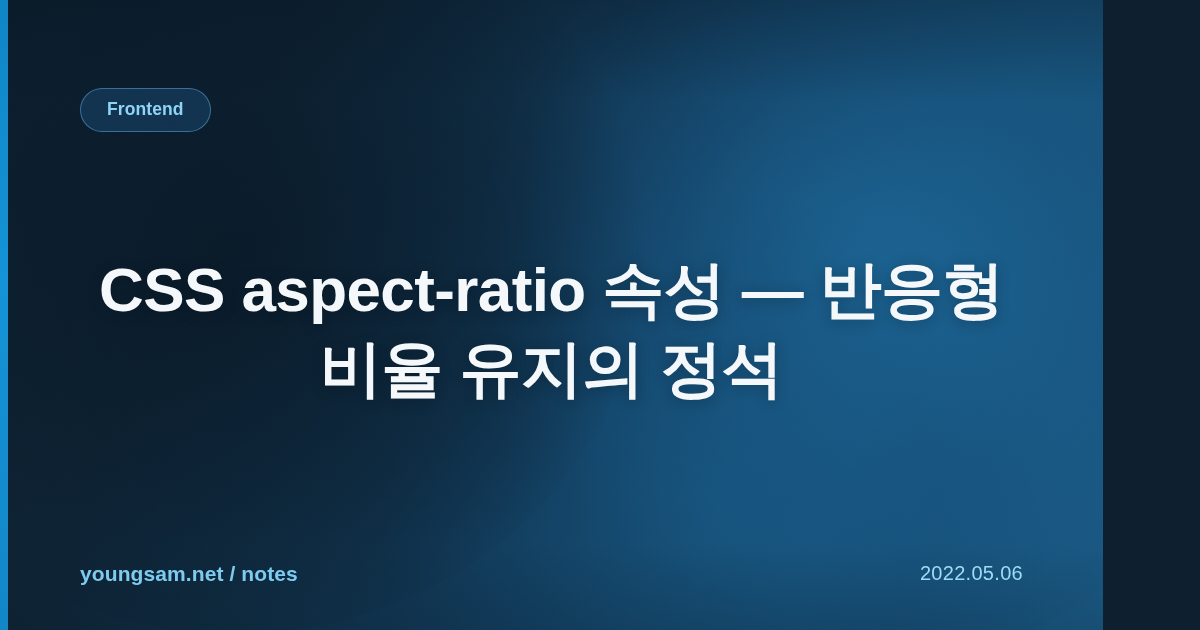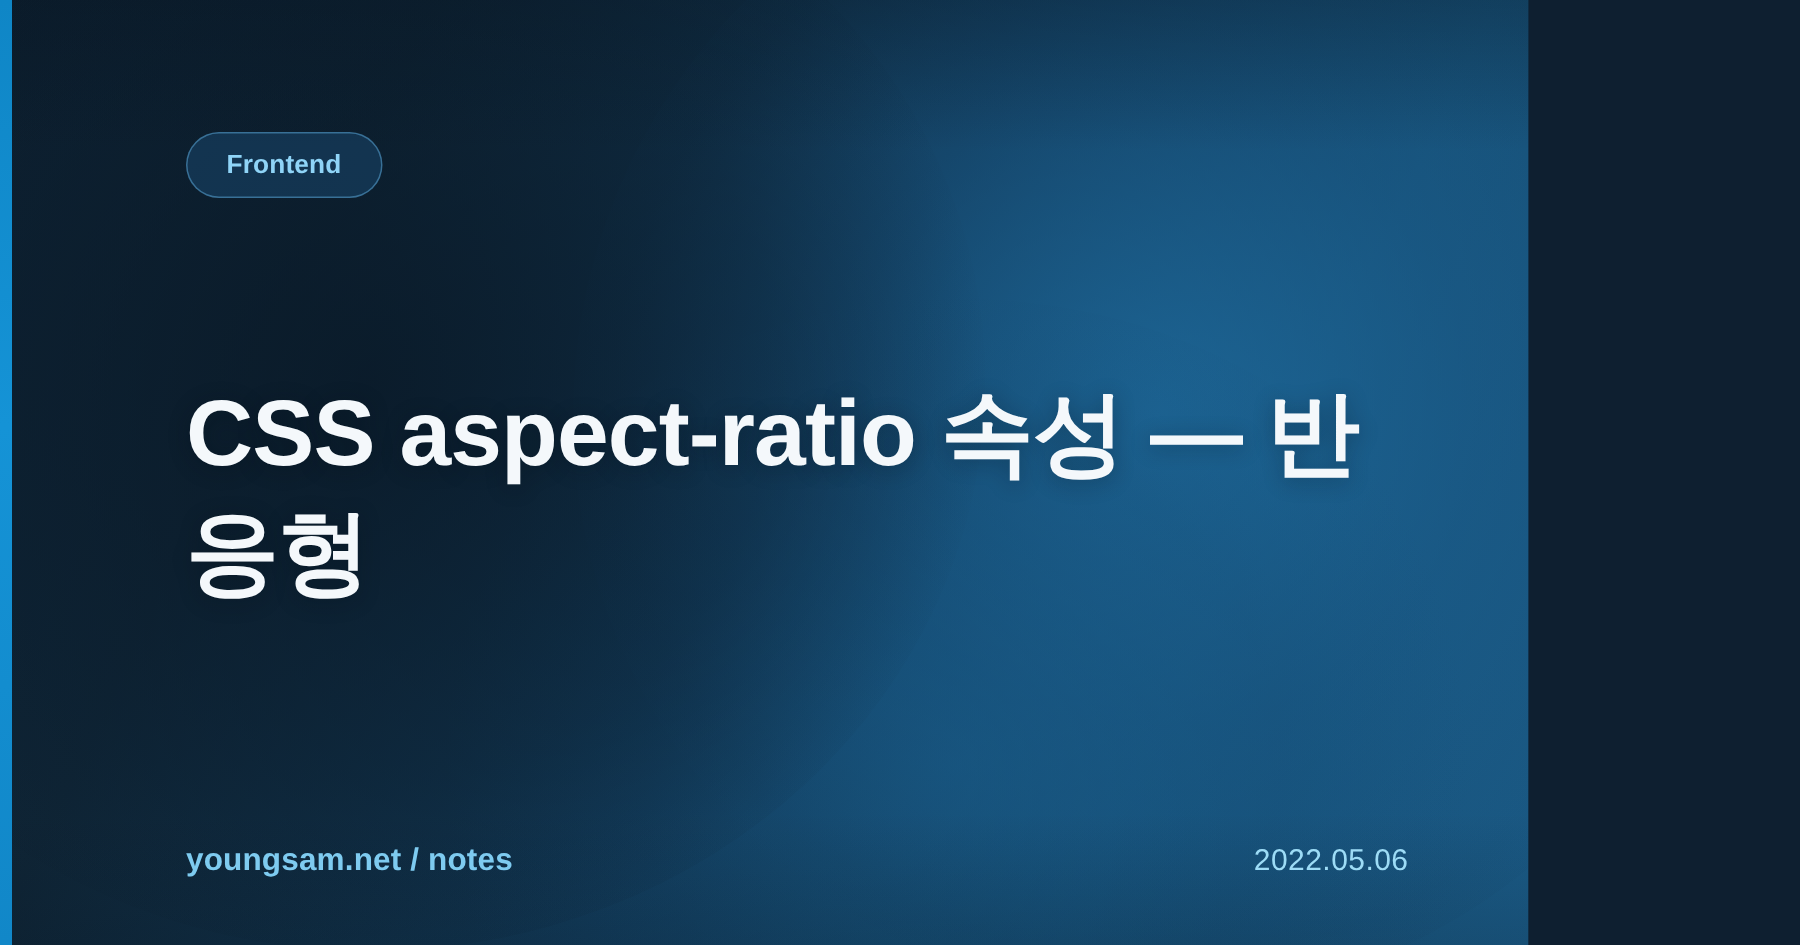--- a/index.html
+++ b/index.html
@@ -9,28 +9,27 @@
     background: #0e1f30;
   }
 
   body {
     font-family: "Liberation Sans", "DejaVu Sans", sans-serif;
     -webkit-font-smoothing: antialiased;
   }
 
   .og-card {
     position: relative;
-    width: 1019px;
+    width: 1103px;
     height: 630px;
     overflow: hidden;
     box-sizing: border-box;
     background: #0f2234;
     display: flex;
     flex-direction: column;
-    padding-left: 44px;
   }
 
   
   .bg-base {
     position: absolute;
     inset: 0;
     background:
       linear-gradient(115deg,
         #0d1f2f 0%,
         #0f2536 22%,
@@ -139,37 +138,38 @@
     line-height: 1;
     box-sizing: border-box;
   }
 
   .title-block {
     flex: 1 1 auto;
     display: flex;
     flex-direction: column;
     justify-content: center;
     padding-bottom: 36px;
+    text-align: center;
   }
 
   .title {
     margin: 0;
     color: #f4f8fb;
     font-size: 62px;
     font-weight: bold;
     line-height: 1.28;
     letter-spacing: -0.6px;
     max-width: 960px;
     text-shadow: 0 2px 14px rgba(4,14,24,0.32);
   }
 
   .footer {
     flex: 0 0 auto;
     display: flex;
-    align-items: center;
+    align-items: flex-start;
     justify-content: space-between;
   }
 
   .footer-site {
     color: #7ecbf0;
     font-size: 21px;
     font-weight: bold;
     letter-spacing: 0.1px;
   }
 
@@ -194,20 +194,21 @@
 
   <div class="content">
 
     <div class="badge-row">
       <span class="badge">Frontend</span>
     </div>
 
     <div class="title-block">
       <h1 class="title">
         <span>CSS aspect-ratio 속성 — 반응형</span><br>
+        <span>비율 유지의 정석</span>
       </h1>
     </div>
 
     <div class="footer">
       <span class="footer-site">youngsam.net / notes</span>
       <span class="footer-date">2022.05.06</span>
     </div>
 
   </div>
 </div>

